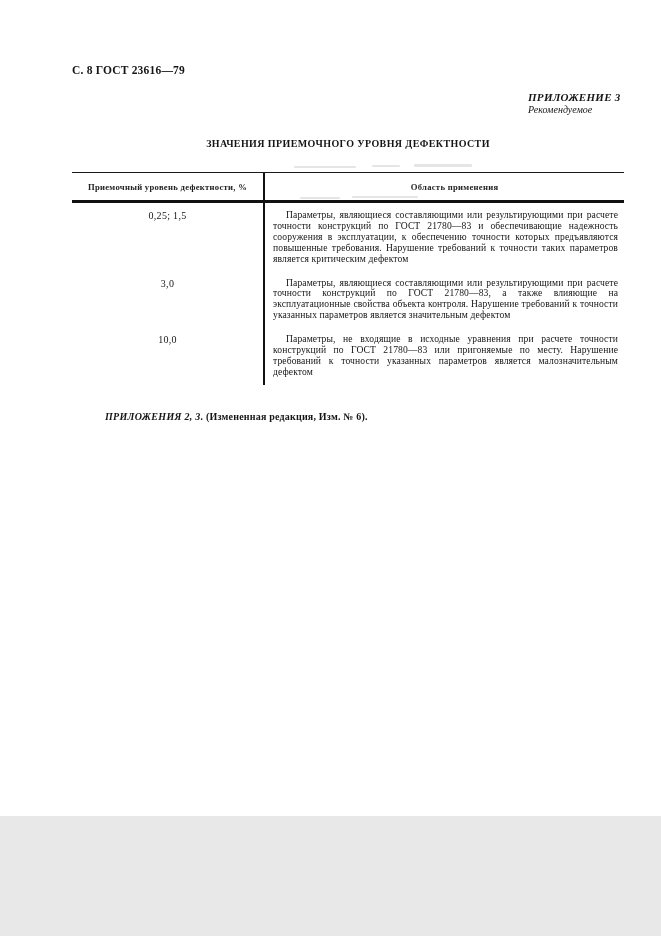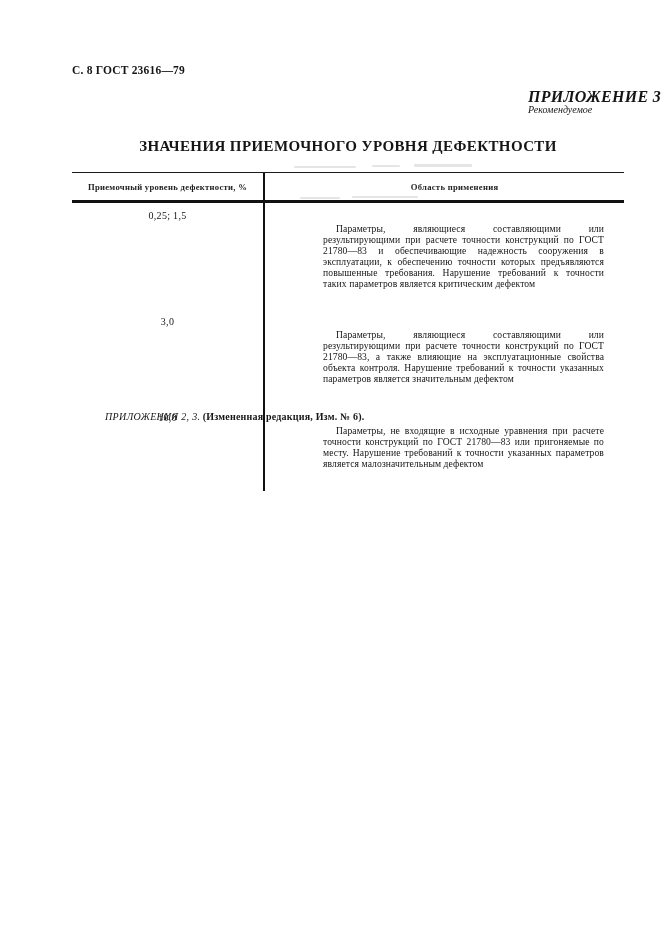--- a/index.html
+++ b/index.html
@@ -1,19 +1,19 @@
 <!DOCTYPE html>
 <html><head>
 <meta charset="utf-8">
 <style>
   html, body { margin: 0; padding: 0; background: #e8e8e8; }
   .page {
     position: relative;
     width: 661px;
-    height: 936px;
+    height: 816px;
     background: #ffffff;
     color: #151515;
     font-family: "Liberation Serif", "DejaVu Serif", serif;
     overflow: hidden;
     margin: 0 auto;
   }
 
   
   .running-head {
     position: absolute;
@@ -27,41 +27,41 @@
 
   
   .appendix-block {
     position: absolute;
     left: 528px;
     top: 91px;
     text-align: left;
     line-height: 12.5px;
   }
   .appendix-title {
-    font-size: 16px;
+    font-size: 11px;
     font-weight: bold;
     font-style: italic;
     letter-spacing: 0.3px;
     white-space: nowrap;
   }
   .appendix-sub {
     font-size: 10px;
     font-style: italic;
     white-space: nowrap;
   }
 
   
   .doc-title {
     position: absolute;
     left: 72px;
     top: 138px;
     width: 552px;
     margin: 0;
     text-align: center;
-    font-size: 15px;
+    font-size: 10px;
     font-weight: bold;
     letter-spacing: 0.4px;
     white-space: nowrap;
   }
 
   
   .gtable {
     position: absolute;
     left: 72px;
     top: 172px;
@@ -81,54 +81,54 @@
     padding: 9px 4px 8px 4px;
     color: #222;
   }
   .th-left {
     width: 193px;
     border-right: 2px solid #111;
     box-sizing: border-box;
   }
   .th-right { flex: 1; padding-left: 24px; }
 
-  .trow { display: flex; align-items: stretch; gap: 36px; }
+  .trow { display: flex; align-items: stretch; }
   .cell-left {
     width: 193px;
     box-sizing: border-box;
     border-right: 2px solid #111;
     text-align: center;
     font-size: 10px;
     padding-top: 7px;
     letter-spacing: 0.3px;
   }
   .cell-right {
     flex: 1;
     box-sizing: border-box;
     padding: 7px 6px 6px 8px;
   }
   .cell-right p {
-    margin: 14px;
+    margin: 0;
     font-size: 9.6px;
     line-height: 10.9px;
     text-align: justify;
     text-indent: 13px;
     letter-spacing: 0.1px;
   }
   .trow-last .cell-right { padding-bottom: 7px; }
 
   
   .footnote {
     position: absolute;
     left: 105px;
     top: 411px;
     font-size: 10px;
     white-space: nowrap;
   }
-  .fn-italic { font-style: italic; letter-spacing: 0.3px; }
+  .fn-italic { font-style: italic; letter-spacing: 0.3px; font-weight: bold; }
   .fn-bold { font-weight: bold; letter-spacing: 0.2px; }
 
   
   .artifact {
     position: absolute;
     background: rgba(70, 70, 70, 0.14);
     filter: blur(0.7px);
     border-radius: 1px;
   }
   .a1 { left: 294px; top: 166px; width: 62px; height: 2px; }

